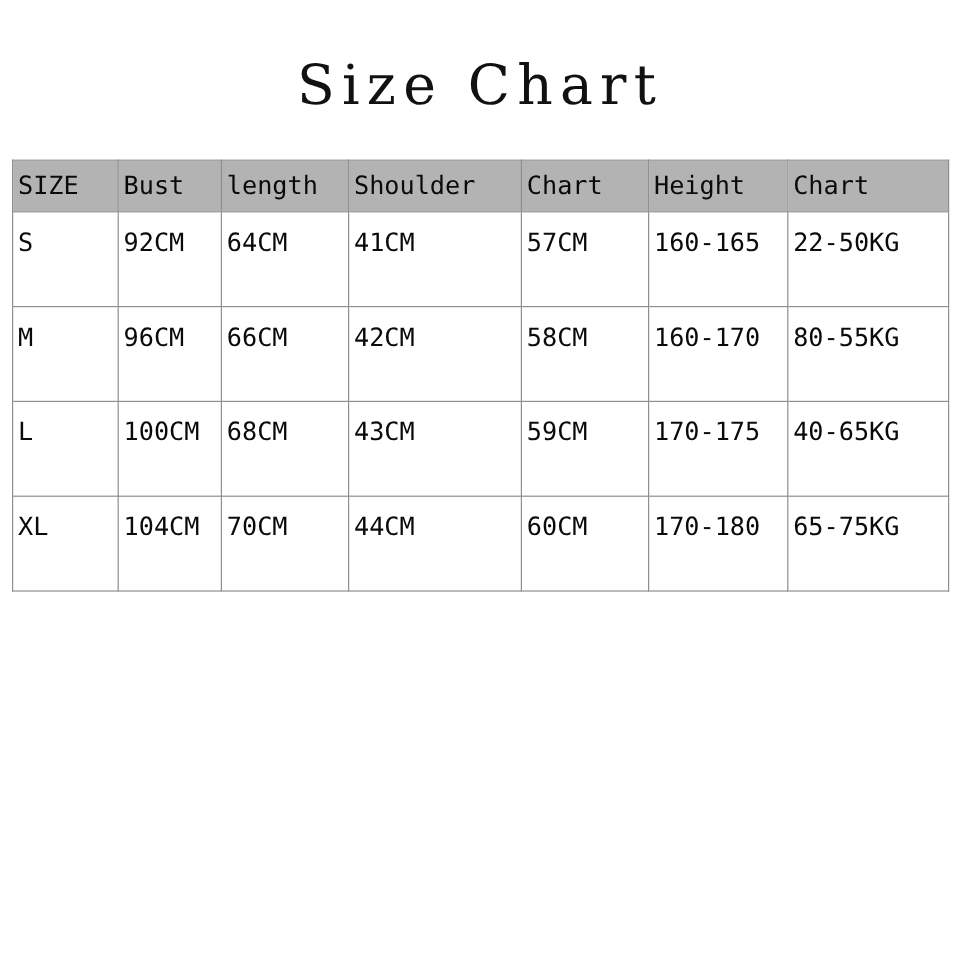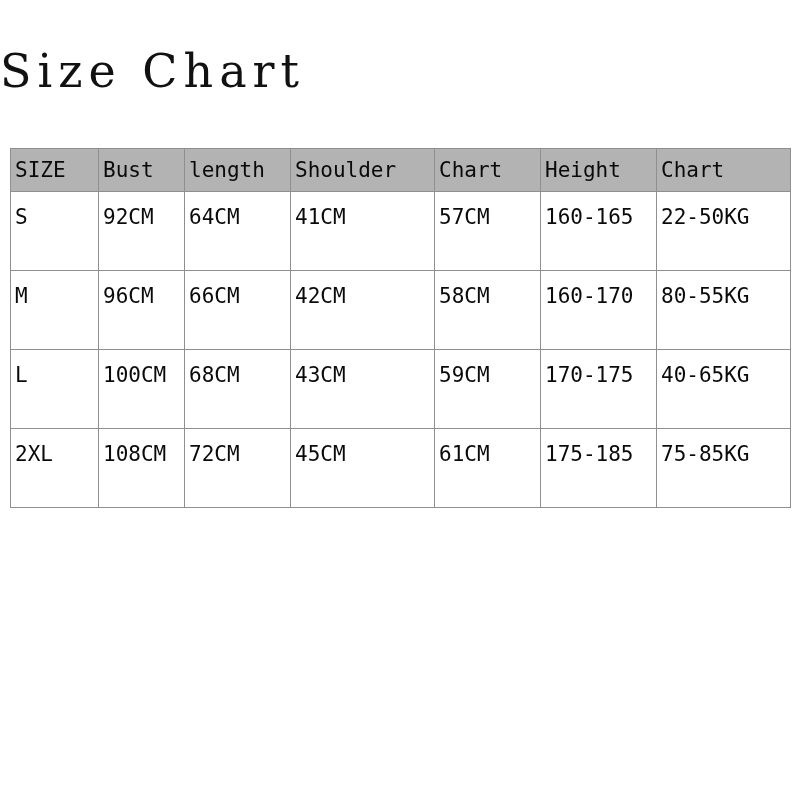--- a/index.html
+++ b/index.html
@@ -14,33 +14,34 @@
     color: #000000;
     overflow: hidden;
   }
   .page {
     width: 800px;
     height: 800px;
     position: relative;
     box-sizing: border-box;
   }
   .chart-title {
+    text-align: center;
     font-family: "DejaVu Serif", serif;
     font-size: 46px;
     letter-spacing: 6px;
     color: #111111;
     padding-top: 46px;
     padding-bottom: 10px;
     line-height: 1.1;
     font-weight: 400;
   }
   .table-wrap {
     position: absolute;
     left: 10px;
-    top: 148px;
+    top: 133px;
     width: 780px;
   }
   table.size-table {
     border-collapse: collapse;
     width: 780px;
     table-layout: fixed;
   }
   table.size-table th,
   table.size-table td {
     border: 1px solid #8f8f8f;
@@ -188,38 +189,38 @@
             </td>
           <td>
               <span class="cell-inner">170-175</span>
             </td>
           <td>
               <span class="cell-inner">40-65KG</span>
             </td>
         </tr>
         <tr>
           <td>
-              <span class="cell-inner">2XL</span>
-            </td>
-          <td>
-              <span class="cell-inner">108CM</span>
-            </td>
-          <td>
-              <span class="cell-inner">72CM</span>
-            </td>
-          <td>
-              <span class="cell-inner">45CM</span>
-            </td>
-          <td>
-              <span class="cell-inner">61CM</span>
-            </td>
-          <td>
-              <span class="cell-inner">175-185</span>
-            </td>
-          <td>
-              <span class="cell-inner">75-85KG</span>
+              <span class="cell-inner">XL</span>
+            </td>
+          <td>
+              <span class="cell-inner">104CM</span>
+            </td>
+          <td>
+              <span class="cell-inner">70CM</span>
+            </td>
+          <td>
+              <span class="cell-inner">44CM</span>
+            </td>
+          <td>
+              <span class="cell-inner">60CM</span>
+            </td>
+          <td>
+              <span class="cell-inner">170-180</span>
+            </td>
+          <td>
+              <span class="cell-inner">65-75KG</span>
             </td>
         </tr>
       </tbody>
     </table>
   </div>
 
 </div>
 
 </body></html>

